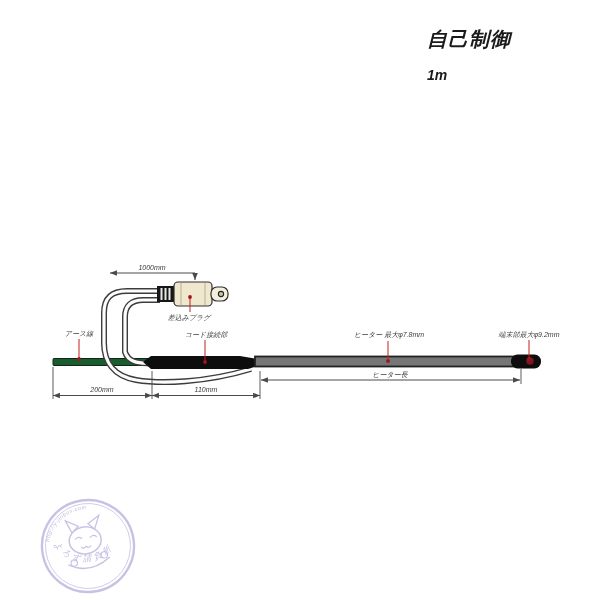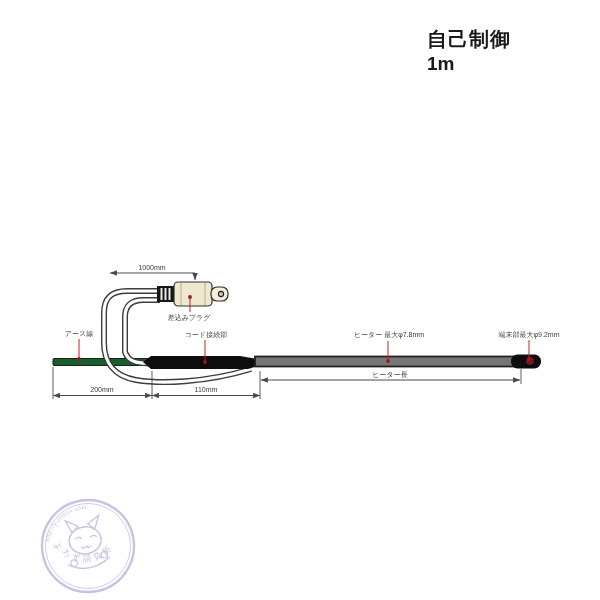--- a/index.html
+++ b/index.html
@@ -1,20 +1,20 @@
 <!DOCTYPE html>
 <html><head>
 <meta charset="utf-8">
 <style>
   html,body{margin:0;padding:0;background:#ffffff;}
   body{font-family:"Liberation Sans","DejaVu Sans",sans-serif;}
-  #stage{position:relative;width:600px;height:600px;background:#ffffff;overflow:hidden;}
+  #stage{position:relative;width:600px;height:600px;background:#ffffff;overflow:hidden;font-style:italic;}
   #title-block{position:absolute;left:427px;top:28px;color:#1a1a1a;line-height:1.15;}
   #title-block .t1{font-size:20px;font-weight:700;letter-spacing:1px;}
-  #title-block .t2{font-size:19px;font-weight:700;margin-top:2px;}
+  #title-block .t2{font-size:14px;font-weight:700;margin-top:16px;}
   svg text{font-family:"Liberation Sans","DejaVu Sans",sans-serif;}
   .dimtext{fill:#3a3a3a;font-size:7px;}
   .lbltext{fill:#3a3a3a;font-size:7px;}
   .wmtext{fill:#8c82c8;}
 </style>
 </head>
 <body>
 
 <div id="stage">
 

